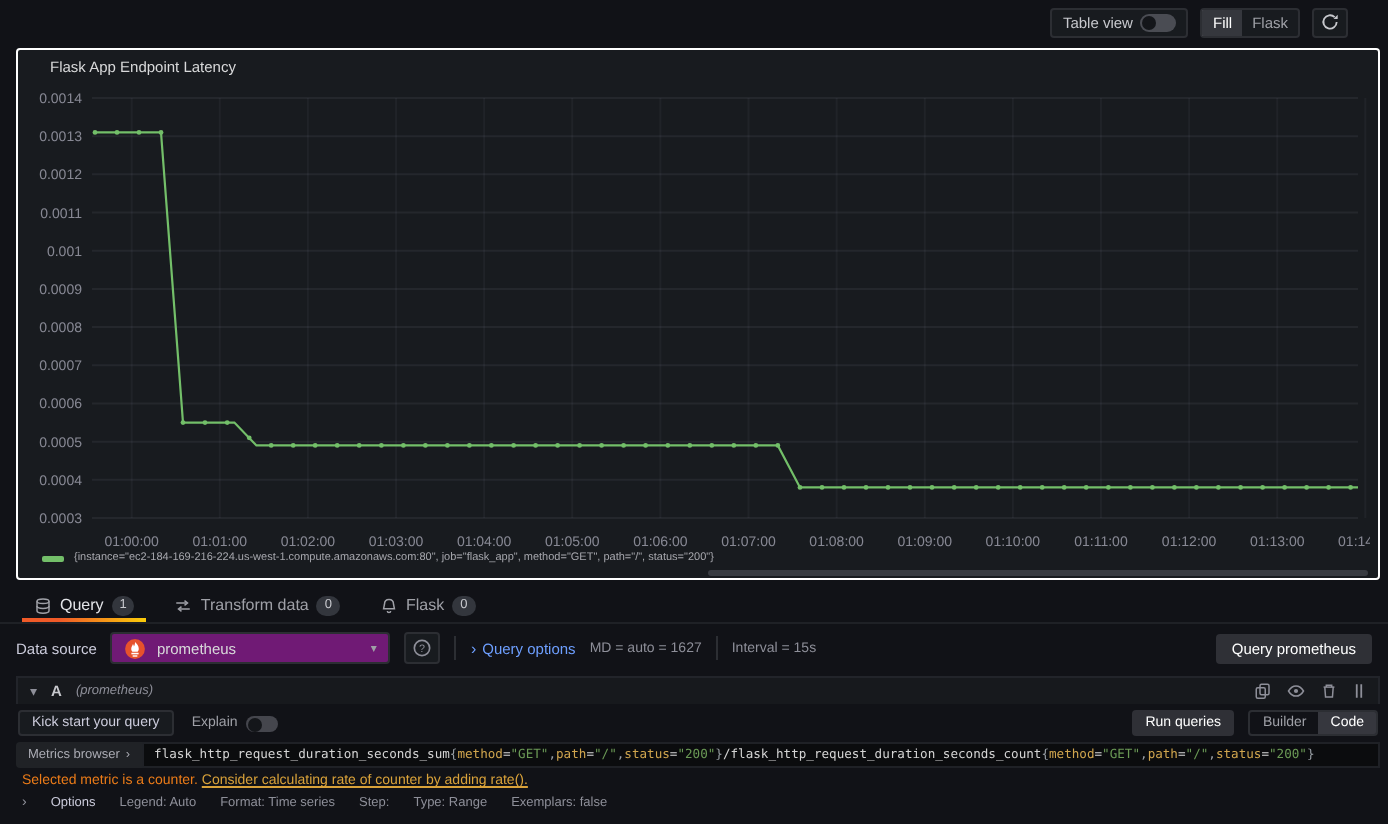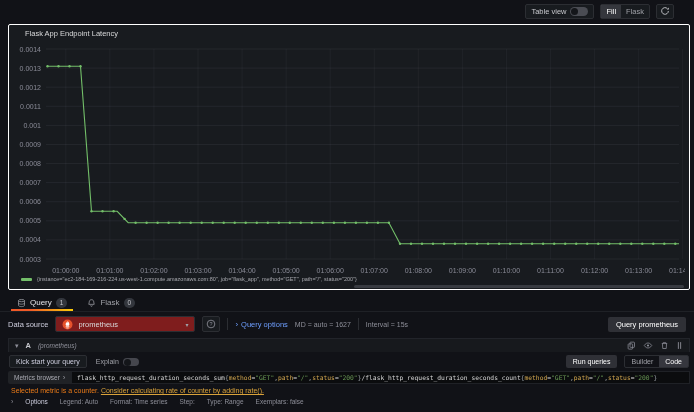--- a/index.html
+++ b/index.html
@@ -38,21 +38,21 @@
   .tab.active { color: #e3e4e8; }
   .tab.active::after { content:""; position:absolute; left:3px; right:3px; bottom:-1px; height:2px;
     background: linear-gradient(90deg, #f05a28 30%, #fbca0a 99%); }
   .count { background: #33363d; border-radius: 7px; padding: 0 4px; font-size: 6.5px; height: 10px;
     line-height: 10px; color: #c7c8cd; }
   .tabs-divider { position: absolute; top: 311px; left: 0; right: 0; height: 1px; background: #1f2126; }
   
   .ds-row { position: absolute; left: 8px; top: 315px; right: 8px; height: 18px;
     display: flex; align-items: center; gap: 7px; font-size: 7.5px; }
   .ds-label { color: #ccccdc; }
-  .ds-picker { display: flex; align-items: center; gap: 5px; background: #7f1d1d; border: 1px solid #2c2e33;
+  .ds-picker { display: flex; align-items: center; gap: 5px; background: #701a75; border: 1px solid #2c2e33;
     border-radius: 2px; height: 16px; padding: 0 6px; width: 140px; color: #d8d9da; }
   .ds-picker .caret { margin-left: auto; }
   .help-btn { width: 18px; height: 16px; border: 1px solid #2c2e33; border-radius: 2px; background: #181b1f;
     display: flex; align-items: center; justify-content: center; }
   .v-div { width: 1px; height: 12px; background: #2c2e33; }
   .qo-link { color: #6e9fff; display: flex; align-items: center; gap: 3px; }
   .qo-chev { color: #6e9fff; font-size: 8px; }
   .qo-stats { color: #8e8f99; font-size: 7px; }
   .qi-btn { margin-left: auto; background: rgba(204,204,220,0.16); border-radius: 2px;
     padding: 3px 8px; font-size: 7.5px; color: #fff; }
@@ -246,20 +246,32 @@
           <path d="M2 2.8v6.4c0 .9 1.8 1.6 4 1.6s4-.7 4-1.6V2.8" fill="none" stroke="#9fa0a7" stroke-width="1"></path>
           <path d="M2 6c0 .9 1.8 1.6 4 1.6S10 6.9 10 6" fill="none" stroke="#9fa0a7" stroke-width="1"></path>
         </svg>
     </span>
     <span>Query</span>
     <span class="count">1</span>
   </div>
   <div class="tab">
     <span>
       <svg width="9" height="10" viewBox="0 0 12 12">
+          <path d="M1.5 4h7" stroke="#9fa0a7" stroke-width="1" fill="none"></path>
+          <path d="M7 2.4 9 4 7 5.6" stroke="#9fa0a7" stroke-width="1" fill="none"></path>
+          <path d="M10.5 8h-7" stroke="#9fa0a7" stroke-width="1" fill="none"></path>
+          <path d="M5 6.4 3 8l2 1.6" stroke="#9fa0a7" stroke-width="1" fill="none"></path>
+        </svg>
+    </span>
+    <span>Transform data</span>
+    <span class="count">0</span>
+  </div>
+  <div class="tab">
+    <span>
+      <svg width="9" height="10" viewBox="0 0 12 12">
           <path d="M6 1.6c-2 0-3 1.4-3 3.2L2.4 7.8h7.2L9 4.8c0-1.8-1-3.2-3-3.2Z" fill="none" stroke="#9fa0a7" stroke-width="1"></path>
           <path d="M4.9 9.3a1.1 1.1 0 0 0 2.2 0" fill="none" stroke="#9fa0a7" stroke-width="1"></path>
         </svg>
     </span>
     <span>Flask</span>
     <span class="count">0</span>
   </div>
 </div>
 <div class="tabs-divider"></div>
 

